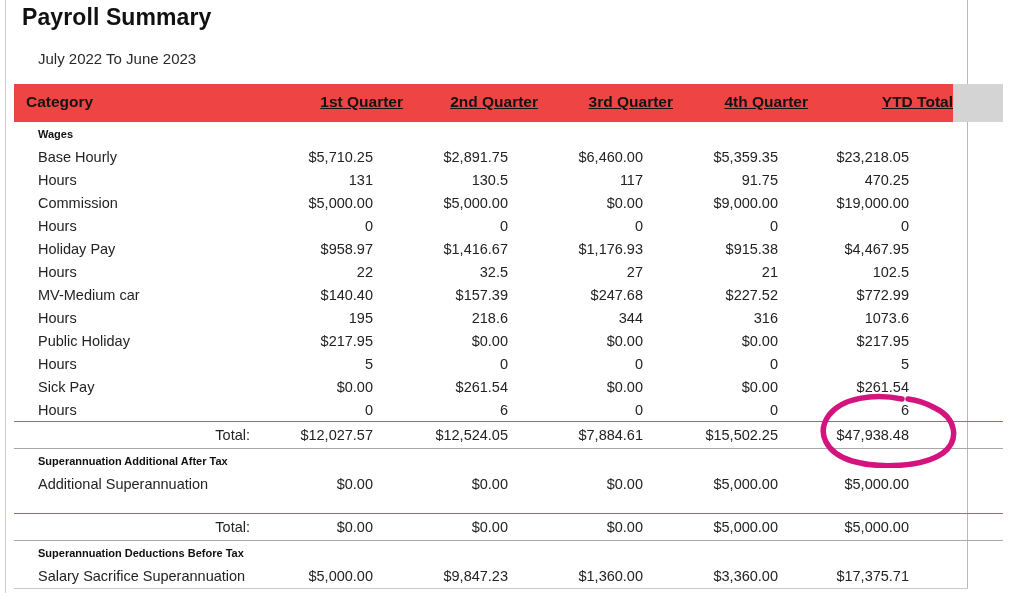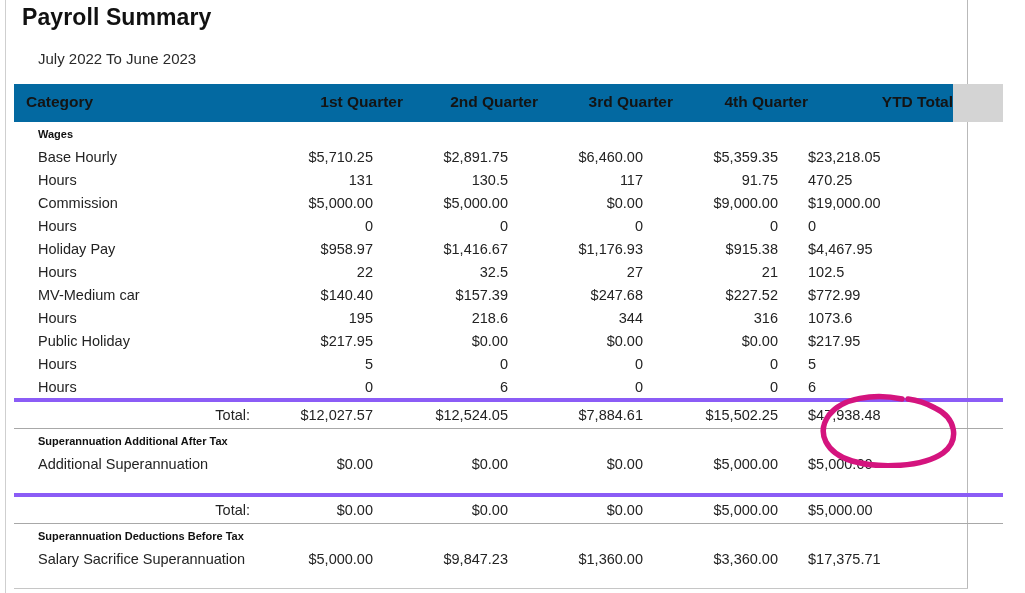--- a/index.html
+++ b/index.html
@@ -78,35 +78,36 @@
     width: 954px;
     table-layout: fixed;
     font-size: 14.5px;
   }
   table.payroll col.c-cat  { width: 254px; }
   table.payroll col.c-q    { width: 135px; }
   table.payroll col.c-ytd  { width: 145px; }
   table.payroll col.c-pad  { width: 50px;  }
 
   thead th {
-    background: #0369a1;
+    background: #ef4444;
     font-size: 15.5px;
     font-weight: bold;
     color: #141414;
     padding: 7px 0 9px 0;
     height: 22px;
     vertical-align: middle;
     border: none;
   }
   thead th.h-cat {
     text-align: left;
     padding-left: 12px;
   }
   thead th.h-num {
     text-align: right;
+    text-decoration: underline;
   }
   thead th.h-pad { background: #d4d4d4; }
 
   tbody td {
     padding: 0;
     height: 23px;
     vertical-align: middle;
     border: none;
     font-size: 14.5px;
     color: #232323;
@@ -116,20 +117,21 @@
     padding-left: 24px;
     white-space: nowrap;
   }
   td.num {
     text-align: right;
     padding-right: 30px;
     white-space: nowrap;
     font-variant-numeric: tabular-nums;
   }
   td.num-ytd {
+    text-align: right;
     padding-right: 44px;
     white-space: nowrap;
     font-variant-numeric: tabular-nums;
   }
   td.pad { }
 
   
   tr.section-row td.cat {
     font-weight: bold;
     color: #101010;
@@ -142,21 +144,21 @@
     height: 26px;
     font-size: 14.5px;
     color: #232323;
   }
   tr.total-row td.total-label {
     text-align: right;
     padding-right: 18px;
     color: #232323;
   }
   tr.rule-top td {
-    border-top: 4px solid #8b5cf6;
+    border-top: 1px solid #8b5cf6;
   }
   tr.rule-bottom td {
     border-bottom: 1px solid #a8a8a8;
   }
   tr.spacer-row td {
     height: 18px;
   }
 
   
   .annotation-circle {
@@ -298,20 +300,29 @@
           <tr>
             <td class="cat">Hours</td>
             <td class="num">5</td>
             <td class="num">0</td>
             <td class="num">0</td>
             <td class="num">0</td>
             <td class="num-ytd">5</td>
             <td class="pad"></td>
           </tr>
           <tr>
+            <td class="cat">Sick Pay</td>
+            <td class="num">$0.00</td>
+            <td class="num">$261.54</td>
+            <td class="num">$0.00</td>
+            <td class="num">$0.00</td>
+            <td class="num-ytd">$261.54</td>
+            <td class="pad"></td>
+          </tr>
+          <tr>
             <td class="cat">Hours</td>
             <td class="num">0</td>
             <td class="num">6</td>
             <td class="num">0</td>
             <td class="num">0</td>
             <td class="num-ytd">6</td>
             <td class="pad"></td>
           </tr>
           <tr class="total-row rule-top rule-bottom">
             <td class="total-label">Total:</td>

